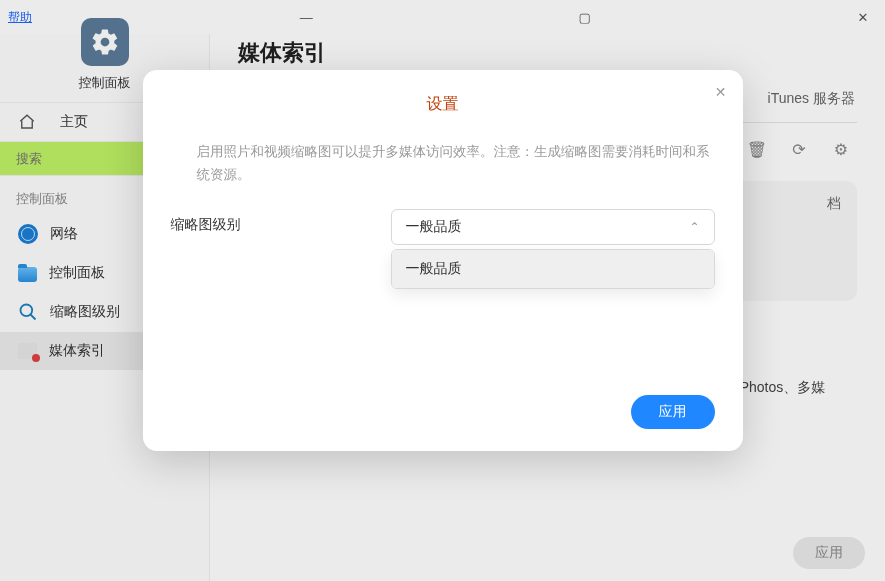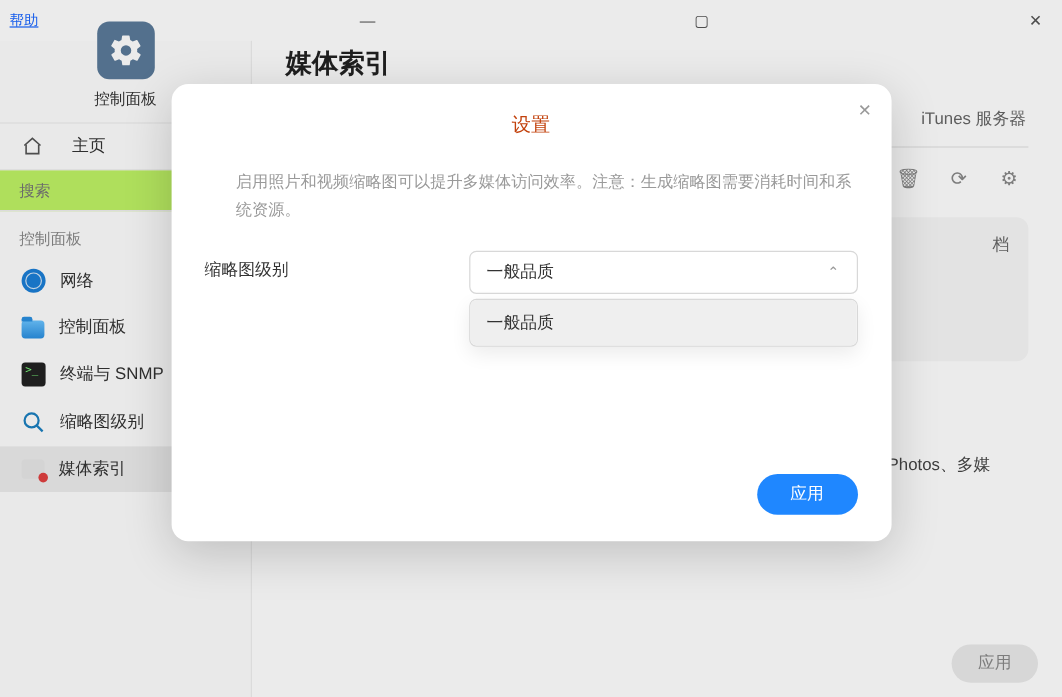--- a/index.html
+++ b/index.html
@@ -110,24 +110,20 @@
 
     <div class="nav-item">
       <span class="nav-icon globe"></span>
       <span>网络</span>
     </div>
     <div class="nav-item">
       <span class="nav-icon folder"></span>
       <span>控制面板</span>
     </div>
     <div class="nav-item">
-      <span class="nav-icon terminal"></span>
-      <span>终端与 SNMP</span>
-    </div>
-    <div class="nav-item">
       <span class="nav-icon magnify">
         <svg viewBox="0 0 24 24">
             <circle cx="10" cy="10" r="7"></circle>
             <line x1="15" y1="15" x2="21" y2="21"></line>
           </svg>
       </span>
       <span>缩略图级别</span>
     </div>
     <div class="nav-item active">
       <span class="nav-icon media"></span>

